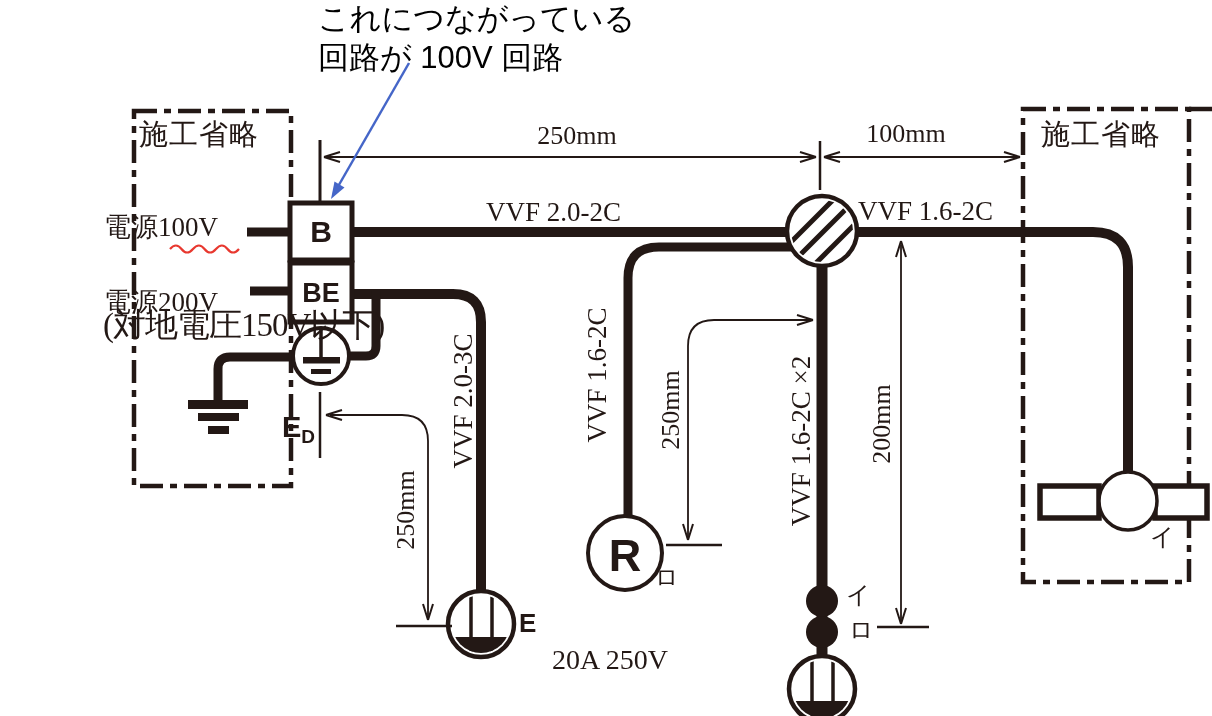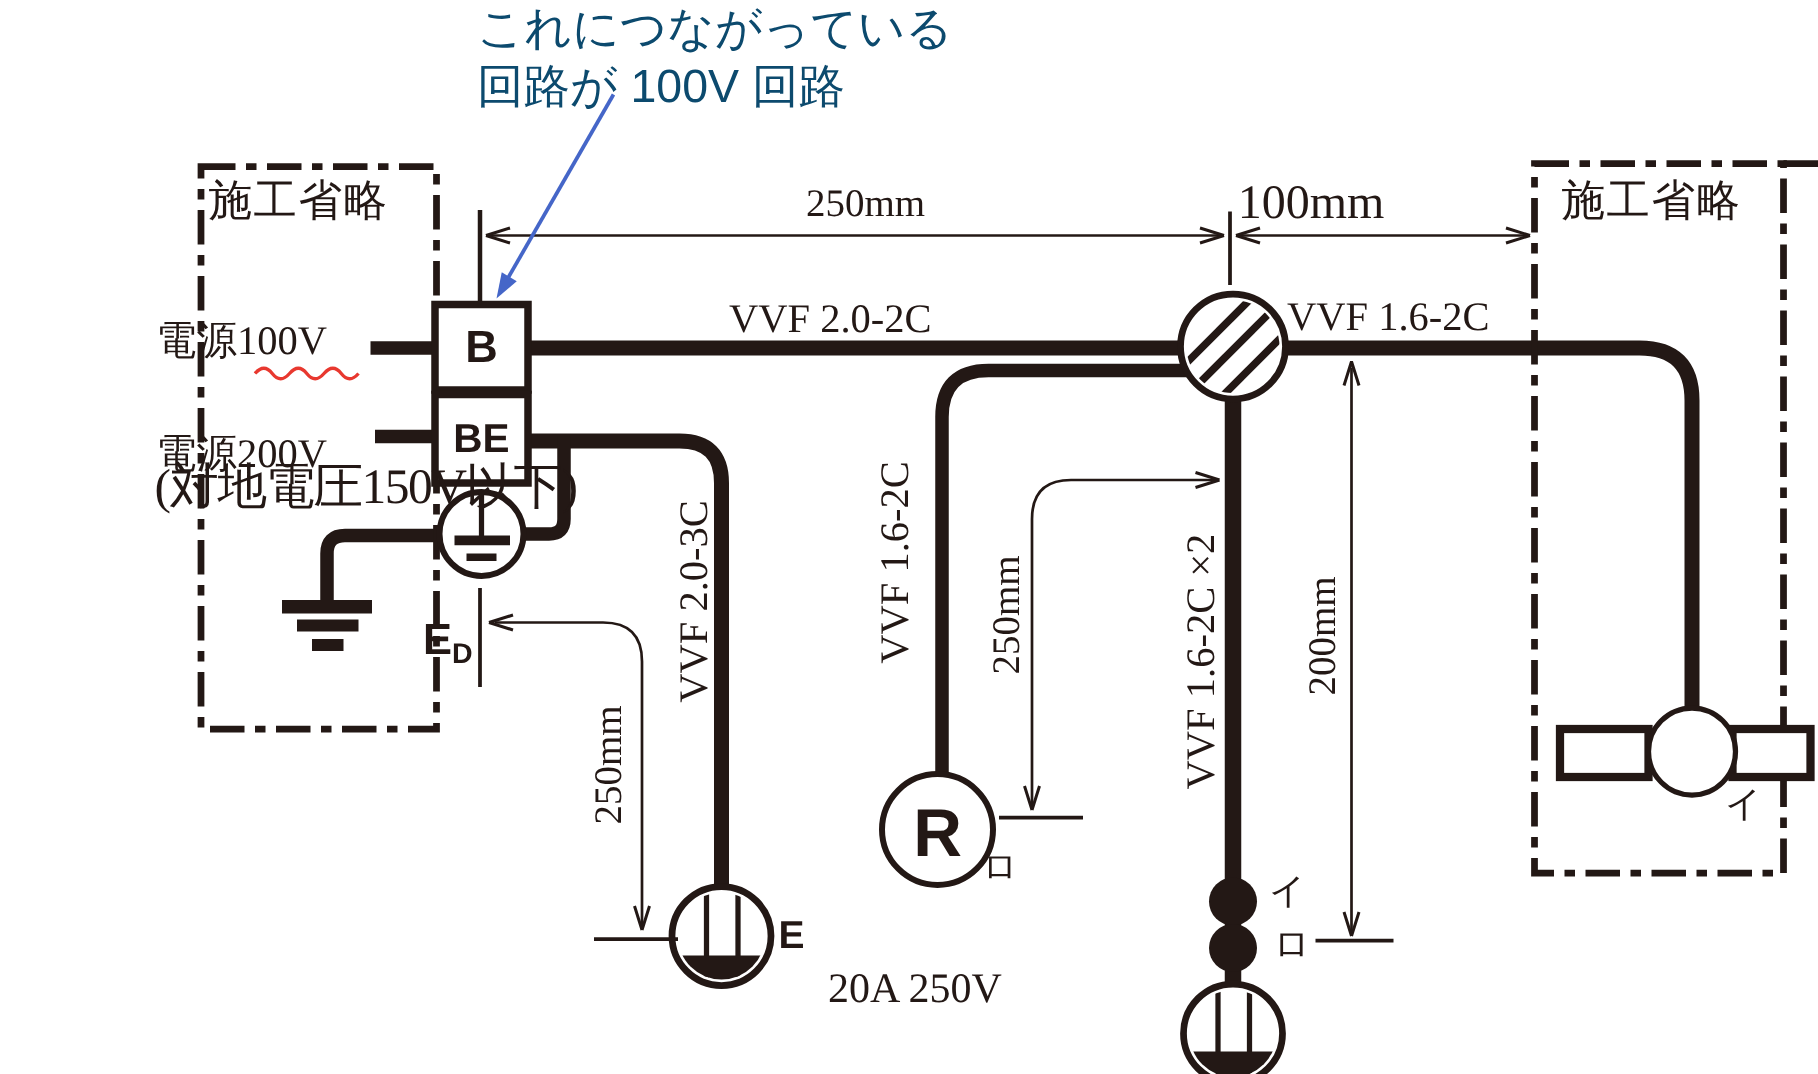--- a/index.html
+++ b/index.html
@@ -3,21 +3,21 @@
 <meta charset="utf-8">
 <style>
   html,body{margin:0;padding:0;background:#fff;}
   #stage{position:relative;width:1212px;height:716px;background:#ffffff;overflow:hidden;
          font-family:"Liberation Serif","DejaVu Serif",serif;color:#231815;}
   #stage svg{position:absolute;left:0;top:0;}
   .t{position:absolute;white-space:nowrap;line-height:1;}
   .ctr{transform:translate(-50%,-50%);}
   .rot{transform:translate(-50%,-50%) rotate(-90deg);}
   .sans{font-family:"Liberation Sans","DejaVu Sans",sans-serif;}
-  .red{color:#0c4a6e;font-family:"Liberation Sans","DejaVu Sans",sans-serif;}
+  .red{color:#000000;font-family:"Liberation Sans","DejaVu Sans",sans-serif;}
   .jp{letter-spacing:1px;}
   .bold{font-weight:bold;}
   sub.ed{font-size:19px;vertical-align:-6px;}
 </style>
 </head>
 <body>
 
 <div id="stage">
 
   <svg width="1212" height="716" viewBox="0 0 1212 716">
@@ -154,21 +154,21 @@
   <div class="t" style="left:104px;top:214px;font-size:27px;">電源100V</div>
   <div class="t" style="left:104px;top:275px;font-size:27px;margin-top:14px;">電源200V</div>
   <div class="t" style="left:103px;top:309px;font-size:33px;letter-spacing:-1px;">(対地電圧150V以下)</div>
 
   <div class="t ctr sans" style="left:321px;top:232px;font-size:30px;font-weight:600;">B</div>
   <div class="t ctr sans" style="left:321px;top:293px;font-size:27px;font-weight:600;">BE</div>
 
   <div class="t sans bold" style="left:242px;top:413px;font-size:29px;margin-left:40px;"><span>E</span><sub class="ed">D</sub></div>
 
   <div class="t ctr" style="left:577px;top:136px;font-size:26px;">250mm</div>
-  <div class="t ctr" style="left:874px;top:134px;font-size:32px;">100mm</div>
+  <div class="t ctr" style="left:906px;top:134px;font-size:26px;">100mm</div>
   <div class="t rot" style="left:406px;top:510px;font-size:26px;">250mm</div>
   <div class="t rot" style="left:671px;top:410px;font-size:26px;">250mm</div>
   <div class="t rot" style="left:882px;top:424px;font-size:26px;">200mm</div>
 
   <div class="t" style="left:486px;top:199px;font-size:27px;">VVF 2.0-2C</div>
   <div class="t" style="left:858px;top:198px;font-size:27px;">VVF 1.6-2C</div>
   <div class="t rot" style="left:463px;top:401px;font-size:27px;">VVF 2.0-3C</div>
   <div class="t rot" style="left:597px;top:375px;font-size:27px;">VVF 1.6-2C</div>
   <div class="t rot" style="left:801px;top:441px;font-size:27px;">VVF 1.6-2C ×2</div>
 

